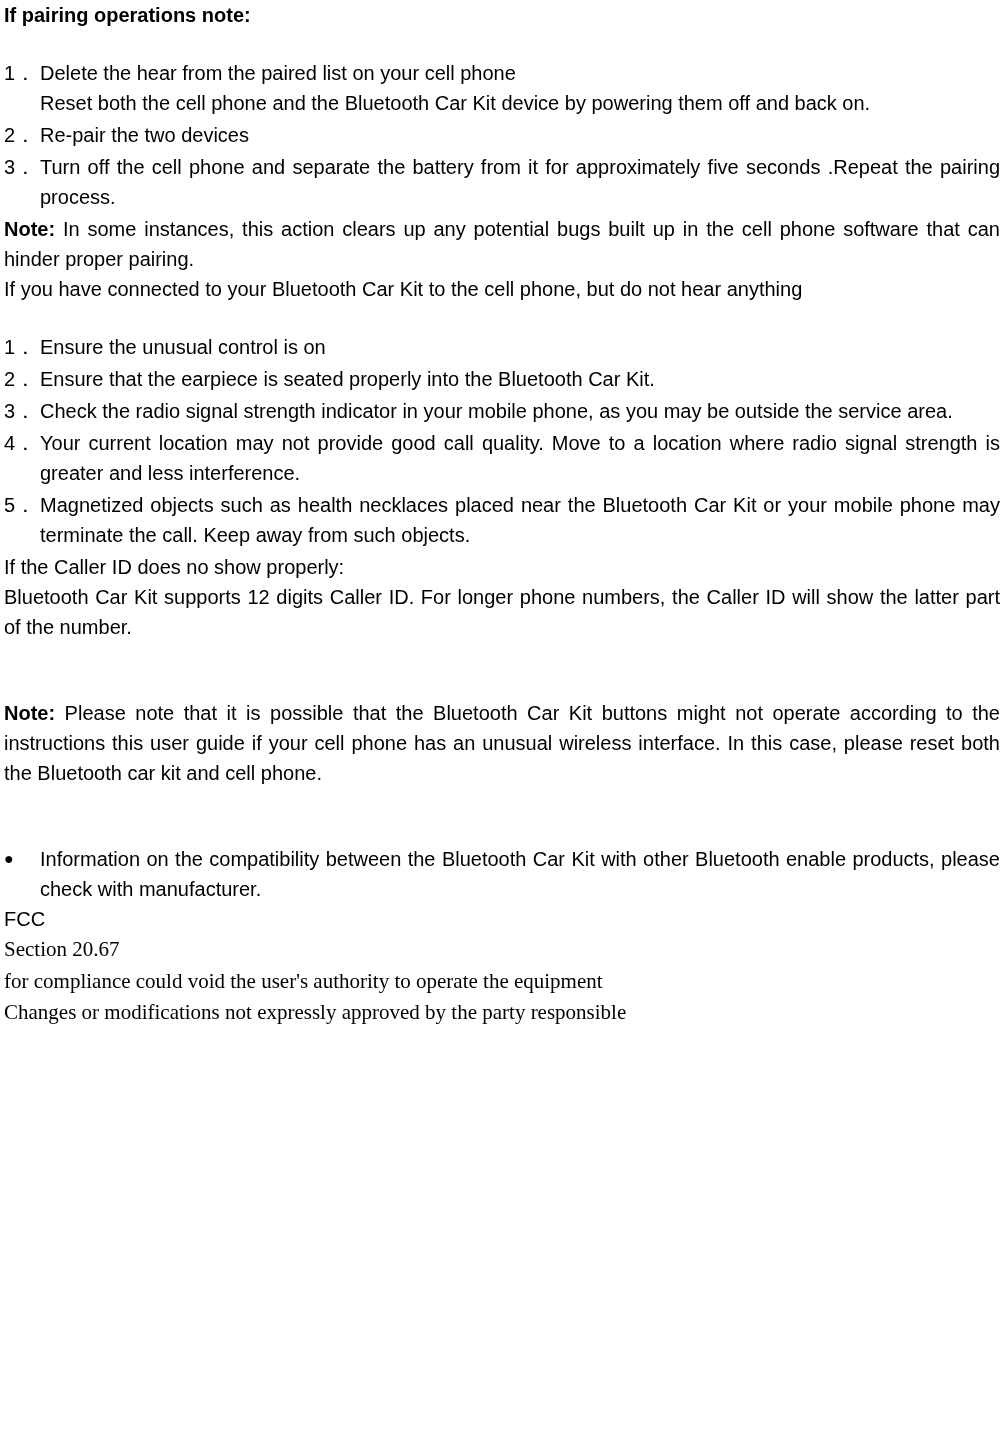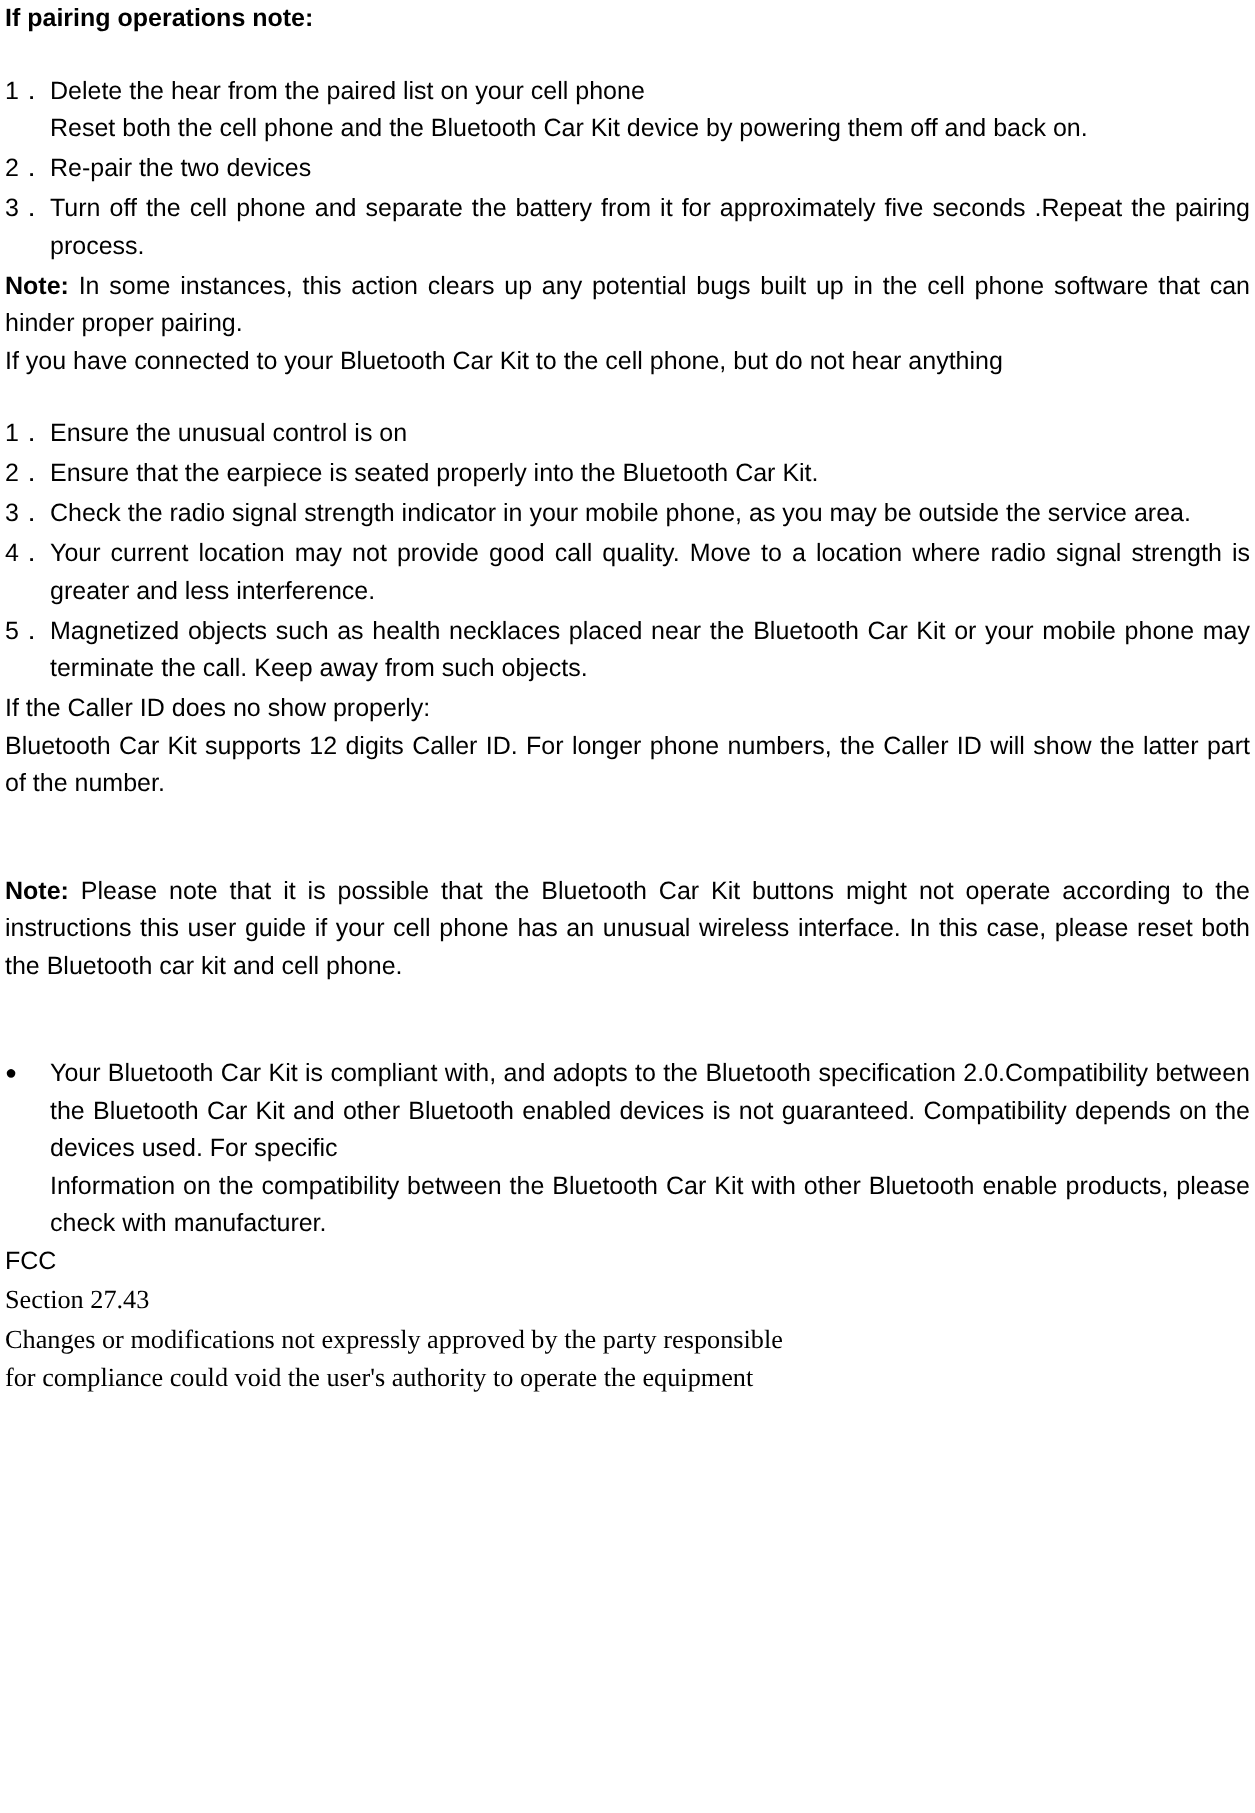--- a/index.html
+++ b/index.html
@@ -99,23 +99,22 @@
   <p class="para">If the Caller ID does no show properly:</p>
   <p class="para justify">Bluetooth Car Kit supports 12 digits Caller ID. For longer phone numbers, the Caller ID will show the latter part of the number.</p>
 </div>
 
 <p class="para justify block-lg">
   <span class="bold">Note:</span><span> Please note that it is possible that the Bluetooth Car Kit buttons might not operate according to the instructions this user guide if your cell phone has an unusual wireless interface. In this case, please reset both the Bluetooth car kit and cell phone.</span>
 </p>
 
 <ul class="bullet-list block">
   <li>
-    <span class="sub">Your Bluetooth Car Kit is compliant with, and adopts to the Bluetooth specification 2.0.Compatibility between the Bluetooth Car Kit and other Bluetooth enabled devices is not guaranteed. Compatibility depends on the devices used. For specific</span>
     <span class="sub">Information on the compatibility between the Bluetooth Car Kit with other Bluetooth enable products, please check with manufacturer.</span>
   </li>
 </ul>
 
 <div class="tight">
   <p class="fcc-title">FCC</p>
-  <p class="serif">Section 27.43</p>
+  <p class="serif">Section 20.67</p>
+  <p class="serif">for compliance could void the user's authority to operate the equipment</p>
   <p class="serif">Changes or modifications not expressly approved by the party responsible</p>
-  <p class="serif">for compliance could void the user's authority to operate the equipment</p>
 </div>
 
 </body></html>

